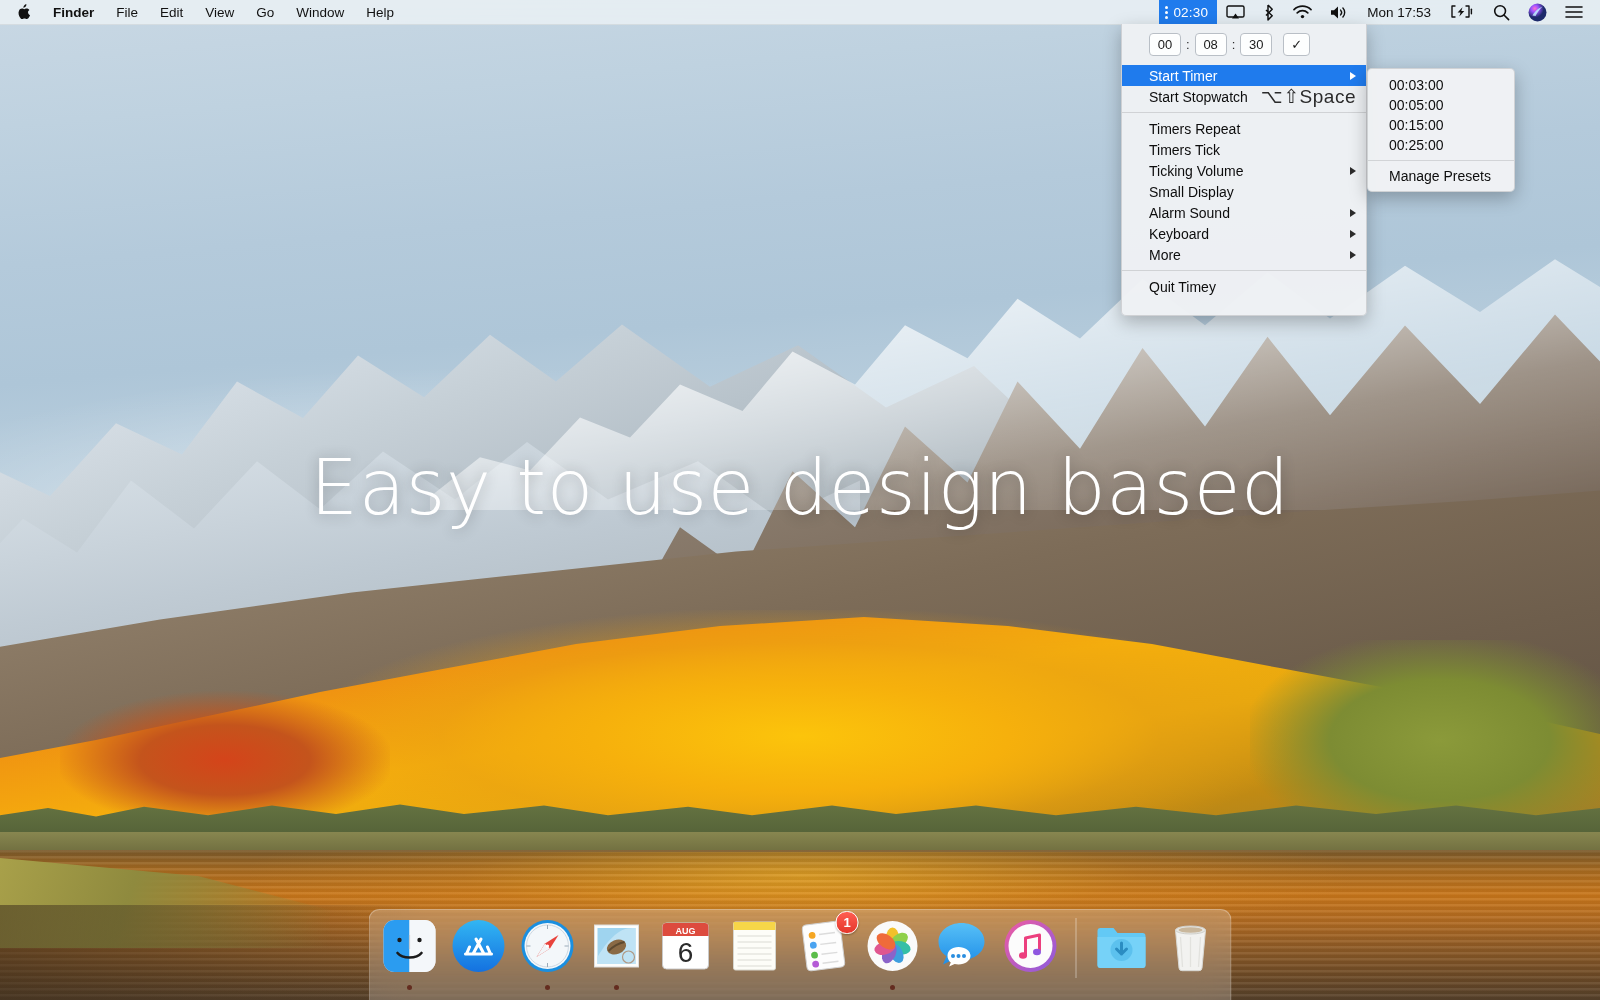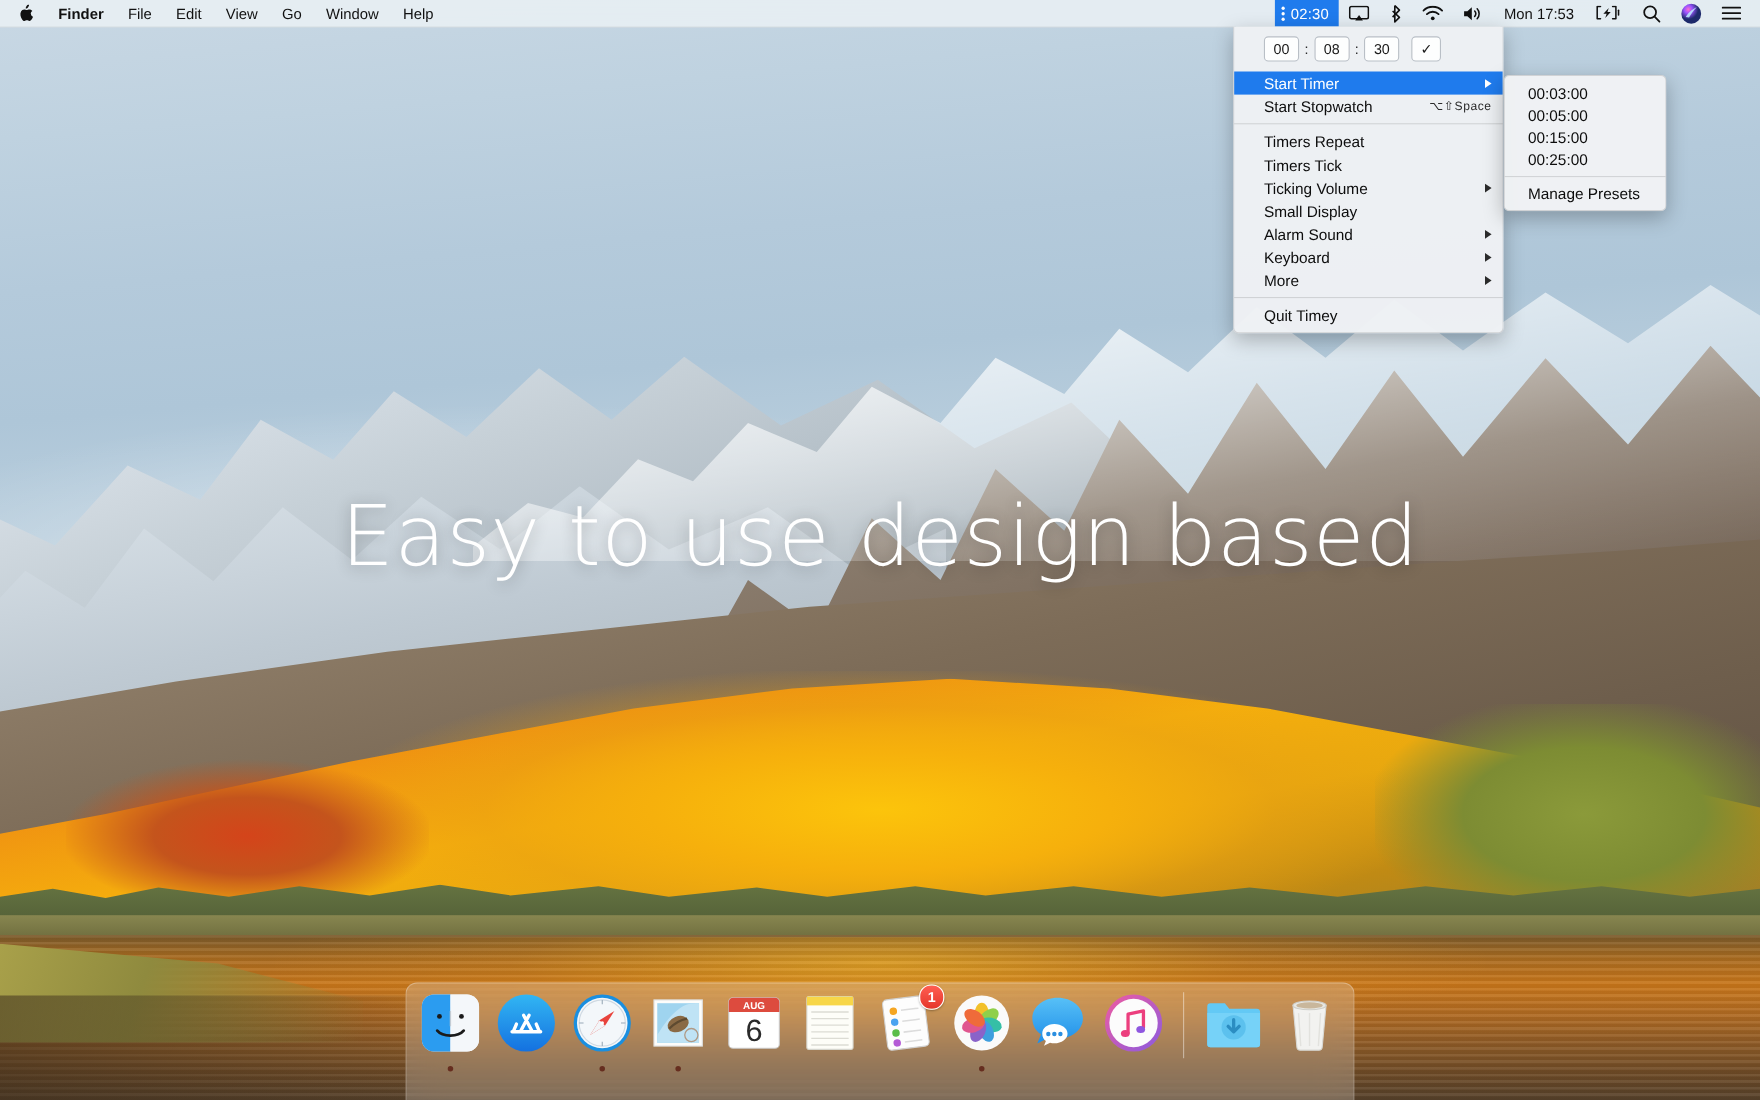--- a/index.html
+++ b/index.html
@@ -91,47 +91,47 @@
     padding:0 9px 0 6px;gap:4px;font-size:13.5px;letter-spacing:.2px;}
   .dots3{display:inline-block;width:4px;height:14px;position:relative;}
   .dots3 i{position:absolute;left:0;width:3px;height:3px;border-radius:50%;background:#fff;}
   .dots3 i:nth-child(1){top:1px;} .dots3 i:nth-child(2){top:6px;} .dots3 i:nth-child(3){top:11px;}
   #clock{padding:0 10px;font-size:13.5px;}
 
   
   #timey-menu{position:absolute;left:1121px;top:24px;width:244px;z-index:60;
     background:rgba(238,241,244,.97);border:1px solid rgba(0,0,0,.13);border-top:none;
     border-radius:0 0 5px 5px;box-shadow:0 6px 18px rgba(0,0,0,.26);
-    padding-bottom:5px;font-size:14px;color:#0d0d0d;}
+    padding-bottom:18px;font-size:14px;color:#0d0d0d;}
   #timer-entry{display:flex;align-items:center;gap:4px;padding:9px 0 9px 27px;}
   .tfield{width:30px;height:21px;border:1px solid #b9bfc6;border-radius:4px;background:#fdfefe;
     display:flex;align-items:center;justify-content:center;font-size:13px;color:#1a1a1a;
     box-shadow:inset 0 1px 0 #fff;}
   .tcolon{font-size:13px;color:#2a2a2a;padding:0 1px;}
   .tcheck{width:25px;height:21px;margin-left:7px;border:1px solid #b9bfc6;border-radius:4px;background:#fdfefe;
     display:flex;align-items:center;justify-content:center;font-size:13px;color:#1a1a1a;
     box-shadow:inset 0 1px 0 #fff;}
   .mrow{height:21px;display:flex;align-items:center;padding:0 10px 0 27px;position:relative;cursor:default;}
   .mrow .lbl{white-space:nowrap;}
-  .mrow .shortcut{margin-left:auto;color:#2b2b2b;font-size:11px;letter-spacing:.5px;}
+  .mrow .shortcut{margin-left:auto;color:#2b2b2b;font-size:19px;letter-spacing:.5px;}
   .mrow .arrow{margin-left:auto;width:0;height:0;border-left:6px solid #2b2b2b;
     border-top:4.5px solid transparent;border-bottom:4.5px solid transparent;}
   .mrow.sel{background:#1f7bed;color:#fff;}
   .mrow.sel .arrow{border-left-color:#fff;}
   .msep{height:1px;background:rgba(0,0,0,.12);margin:5px 0 5px 0;}
 
   
   #presets-submenu{position:absolute;left:1367px;top:68px;width:146px;z-index:70;
     background:rgba(240,242,244,.98);border:1px solid rgba(0,0,0,.13);border-radius:5px;
     box-shadow:0 6px 18px rgba(0,0,0,.26);padding:6px 0 5px 0;font-size:14px;color:#0d0d0d;}
   .prow{height:20px;display:flex;align-items:center;padding:0 10px 0 21px;cursor:default;white-space:nowrap;}
 
   
   #dock{position:absolute;left:50%;transform:translateX(-50%);bottom:0;
-    height:86px;padding:4px 9px 16px 9px;display:flex;align-items:flex-start;gap:7px;
+    height:86px;padding:4px 9px 0 9px;display:flex;align-items:flex-start;gap:7px;
     background:rgba(255,255,255,.22);border:1px solid rgba(255,255,255,.28);border-bottom:none;
     border-radius:11px 11px 0 0;backdrop-filter:blur(16px);z-index:40;}
   .dock-item{width:62px;height:78px;position:relative;display:flex;flex-direction:column;
     align-items:center;justify-content:flex-start;padding-top:3px;cursor:default;}
   .dock-icon{width:58px;height:58px;position:relative;}
   .rundot{position:absolute;bottom:5px;left:50%;transform:translateX(-50%);
     width:5px;height:5px;border-radius:50%;background:rgba(90,25,15,.78);}
   .dock-sep{width:1px;height:60px;background:rgba(255,255,255,.45);margin:4px 7px 0 7px;}
   .badge{position:absolute;top:-3px;right:-4px;min-width:21px;height:21px;border-radius:11px;
     background:linear-gradient(180deg,#ff5e52,#e5372b);color:#fff;font-size:13px;font-weight:bold;

